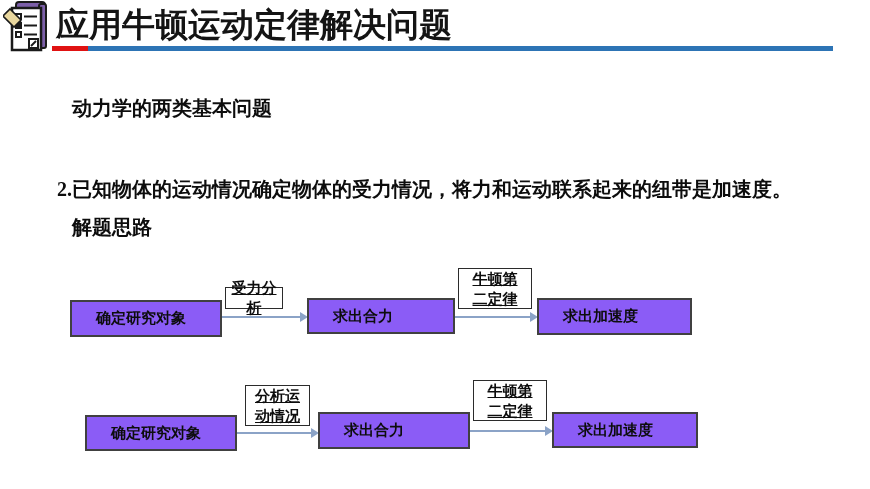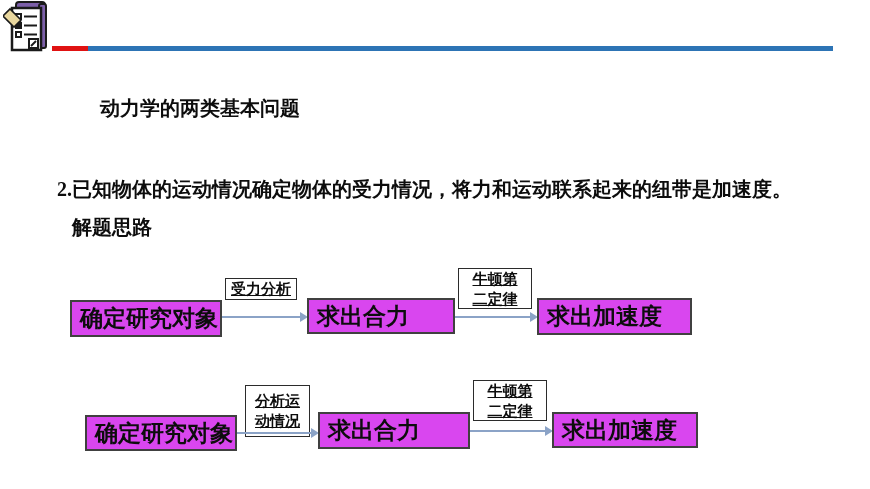--- a/index.html
+++ b/index.html
@@ -8,22 +8,22 @@
   
   .hdr-icon{position:absolute;left:3px;top:1px;width:46px;height:52px;}
   .title{position:absolute;left:56px;top:3px;font-family:"Liberation Sans",sans-serif;
          font-weight:bold;font-size:33px;color:#141414;white-space:nowrap;letter-spacing:0px;}
   .underline{position:absolute;left:52px;top:46px;width:781px;height:5px;display:flex;}
   .underline .red{width:36px;height:5px;background:#e01212;}
   .underline .blue{flex:1;height:5px;background:#2d74b5;}
   
   .tline{position:absolute;font-weight:bold;font-size:20px;white-space:nowrap;color:#0d0d0d;}
   
-  .fbox{position:absolute;box-sizing:border-box;border:2px solid #404040;background:#d946ef;
-        font-weight:bold;font-size:23px;color:#0d0d0d;padding-left:8px;white-space:nowrap;
+  .fbox{position:absolute;box-sizing:border-box;border:2px solid #404040;background:#8b5cf6;
+        font-weight:bold;font-size:15px;color:#0d0d0d;padding-left:24px;white-space:nowrap;
         display:flex;align-items:center;}
   .flabel{position:absolute;box-sizing:border-box;border:1.5px solid #2b2b2b;background:#fff;
         font-weight:bold;font-size:15px;line-height:20px;color:#0d0d0d;text-align:center;
         white-space:pre-line;display:flex;align-items:center;justify-content:center;text-decoration:underline;}
   .farrow{position:absolute;height:2px;background:#8ba3c7;}
   .farrow::after{content:"";position:absolute;right:-2px;top:-4px;width:0;height:0;
         border-left:8px solid #8ba3c7;border-top:5px solid transparent;border-bottom:5px solid transparent;}
 </style>
 </head>
 <body>
@@ -39,40 +39,41 @@
     <rect x="13" y="22" width="5" height="5" fill="#ffffff" stroke="#1a1a1a" stroke-width="2"></rect>
     <line x1="21" y1="24.5" x2="34" y2="24.5" stroke="#1a1a1a" stroke-width="2"></line>
     <rect x="13" y="31" width="5" height="5" fill="#ffffff" stroke="#1a1a1a" stroke-width="2"></rect>
     <line x1="21" y1="33.5" x2="34" y2="33.5" stroke="#1a1a1a" stroke-width="2"></line>
     <rect x="26" y="38" width="9" height="9" fill="#ffffff" stroke="#1a1a1a" stroke-width="2"></rect>
     <line x1="28" y1="45" x2="33" y2="40" stroke="#1a1a1a" stroke-width="2"></line>
     <polygon points="0,15 7,8 18,19 11,26" fill="#e9d79e" stroke="#1a1a1a" stroke-width="1.6"></polygon>
     <polygon points="11,26 18,19 19,26" fill="#1a1a1a"></polygon>
   </svg>
 
+  <div class="title">应用牛顿运动定律解决问题</div>
   <div class="underline">
     <span class="red"></span>
       <span class="blue"></span>
   </div>
 
-  <div class="tline" style="left:72px;top:95px;margin-left:28px;">动力学的两类基本问题</div>
+  <div class="tline" style="left:72px;top:95px;">动力学的两类基本问题</div>
   <div class="tline" style="left:57px;top:176px;">2.已知物体的运动情况确定物体的受力情况，将力和运动联系起来的纽带是加速度。</div>
   <div class="tline" style="left:72px;top:214px;">解题思路</div>
 
   <div class="fbox" style="left:70px;top:300px;width:152px;height:37px;">确定研究对象</div>
-  <div class="flabel" style="left:225px;top:278px;width:72px;height:22px;">受力分析</div>
+  <div class="flabel" style="left:225px;top:287px;width:58px;height:22px;">受力分析</div>
   <div class="farrow" style="left:222px;top:316px;width:84px;"></div>
   <div class="fbox" style="left:307px;top:298px;width:148px;height:36px;">求出合力</div>
   <div class="flabel" style="left:458px;top:268px;width:74px;height:41px;">牛顿第
 二定律</div>
   <div class="farrow" style="left:455px;top:316px;width:81px;"></div>
   <div class="fbox" style="left:537px;top:298px;width:155px;height:37px;">求出加速度</div>
 
   <div class="fbox" style="left:85px;top:415px;width:152px;height:36px;">确定研究对象</div>
-  <div class="flabel" style="left:245px;top:385px;width:65px;height:52px;">分析运
+  <div class="flabel" style="left:245px;top:385px;width:65px;height:41px;">分析运
 动情况</div>
   <div class="farrow" style="left:237px;top:432px;width:80px;"></div>
   <div class="fbox" style="left:318px;top:412px;width:152px;height:37px;">求出合力</div>
   <div class="flabel" style="left:473px;top:380px;width:74px;height:41px;">牛顿第
 二定律</div>
   <div class="farrow" style="left:470px;top:430px;width:81px;"></div>
   <div class="fbox" style="left:552px;top:412px;width:146px;height:36px;">求出加速度</div>
 
 </div>
 

